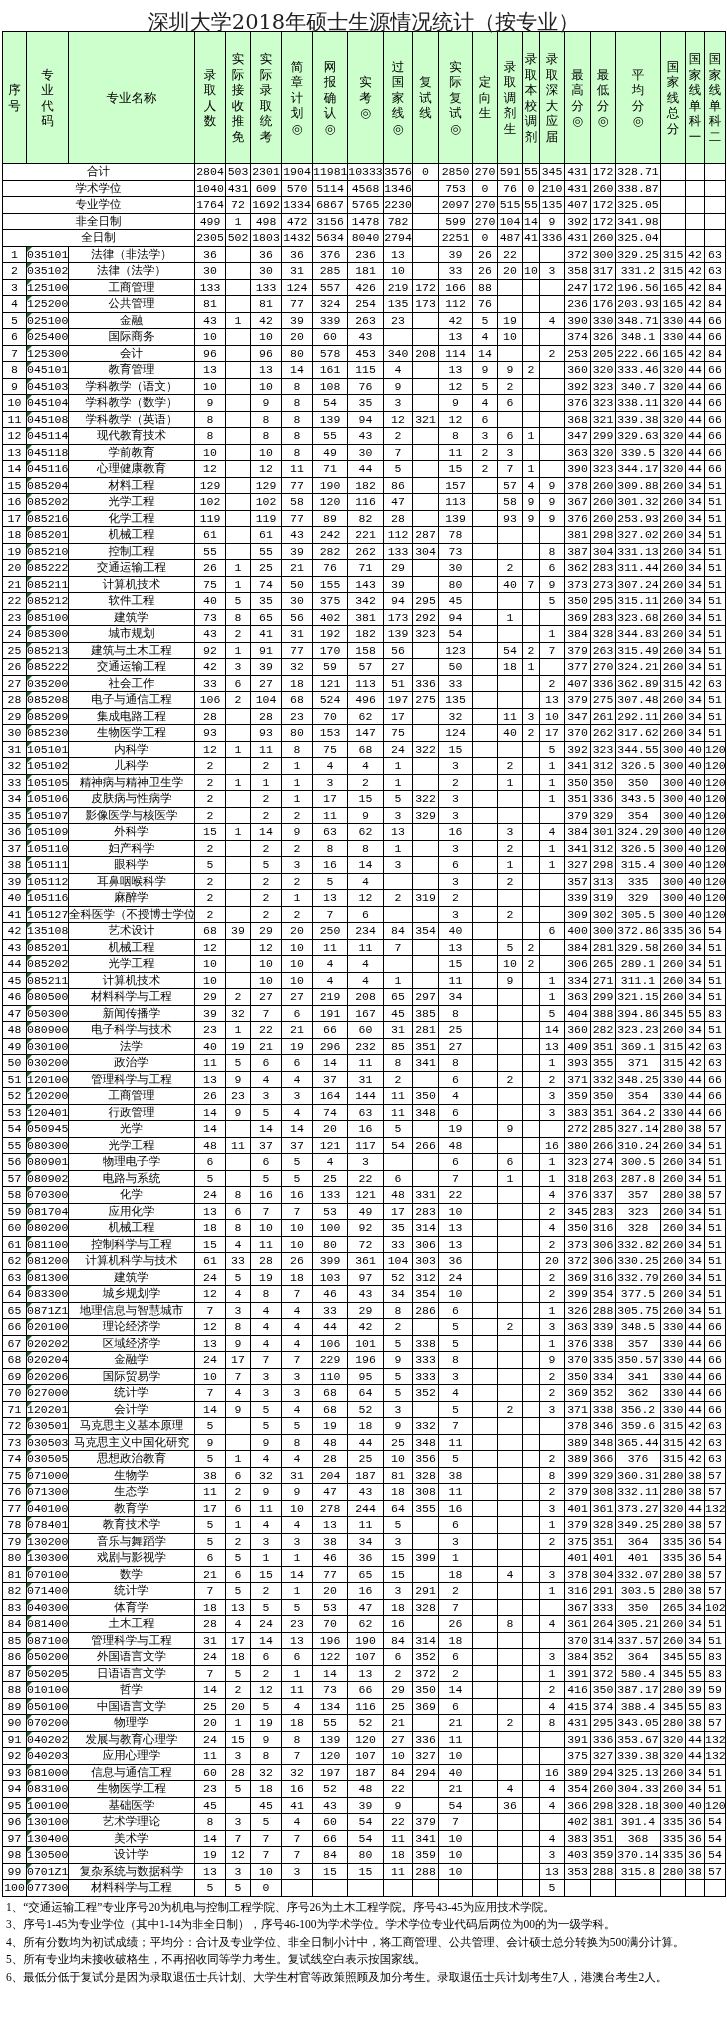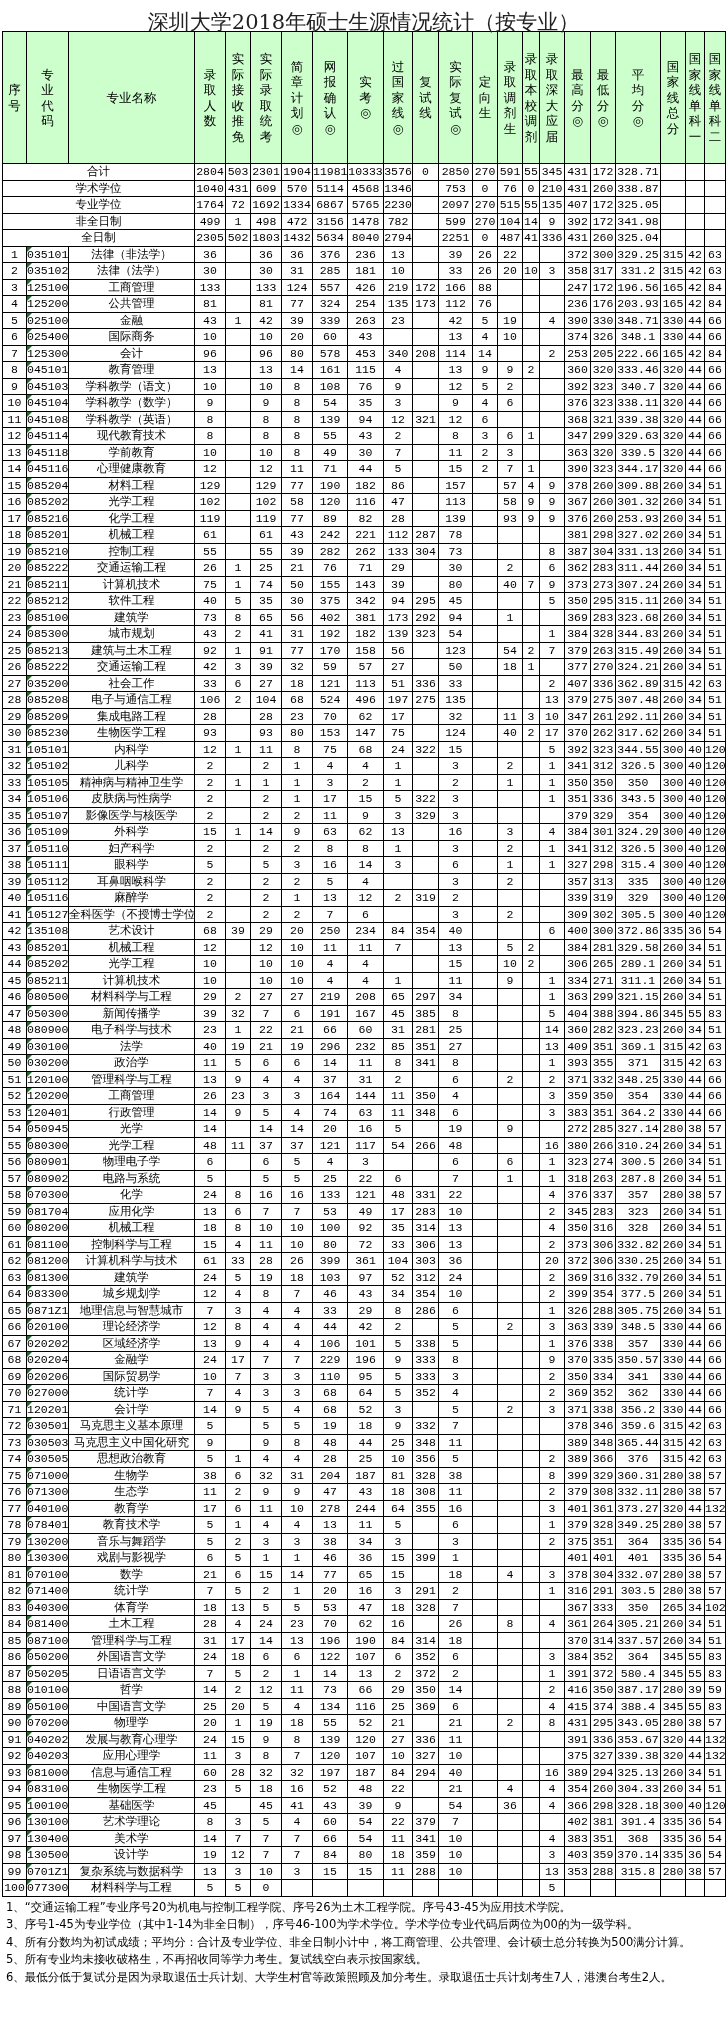--- a/index.html
+++ b/index.html
@@ -8,21 +8,21 @@
   table.grid { border-collapse: collapse; table-layout: fixed; width: 723px; margin-left: 2px; }
   table.grid td, table.grid th { border: 1px solid #000; padding: 0; overflow: hidden; white-space: nowrap; font-family: "Liberation Mono", "DejaVu Sans Mono", monospace; font-size: 11.5px; text-align: center; height: 15.5px; line-height: 15px; }
   table.grid thead th { background: #ccffcc; height: 131px; font-family: "DejaVu Sans", sans-serif; font-weight: normal; font-size: 12.5px; line-height: 15px; vertical-align: middle; white-space: normal; }
   .vt { display: inline-block; width: 13px; word-break: break-all; white-space: normal; line-height: 15.5px; }
   td.name { text-align: left; font-family: "DejaVu Sans", sans-serif; font-size: 12px; padding-left: 1px; }
   td.code { text-align: left; padding-left: 1px; position: relative; }
   td.code::before { content: ""; position: absolute; left: 0; top: 0; border-left: 5px solid #1f6b2a; border-bottom: 5px solid transparent; }
   td.idx { text-align: left; padding-left: 1px; }
   td.sumlabel { font-family: "DejaVu Sans", sans-serif; font-size: 12.5px; }
   .notes { margin-top: 2px; padding-left: 6px; font-family: "DejaVu Sans", sans-serif; font-size: 11.5px; }
-  .notes div { height: 17.5px; line-height: 17.5px; white-space: nowrap; }
+  .notes div { height: 17.5px; line-height: 17.5px; white-space: nowrap; font-family: Liberation Serif, serif; }
 </style>
 </head>
 <body>
 
 <div class="title">深圳大学2018年硕士生源情况统计（按专业）</div>
 
 <table class="grid">
   <colgroup>
     <col style="width:24px">
       <col style="width:42px">

